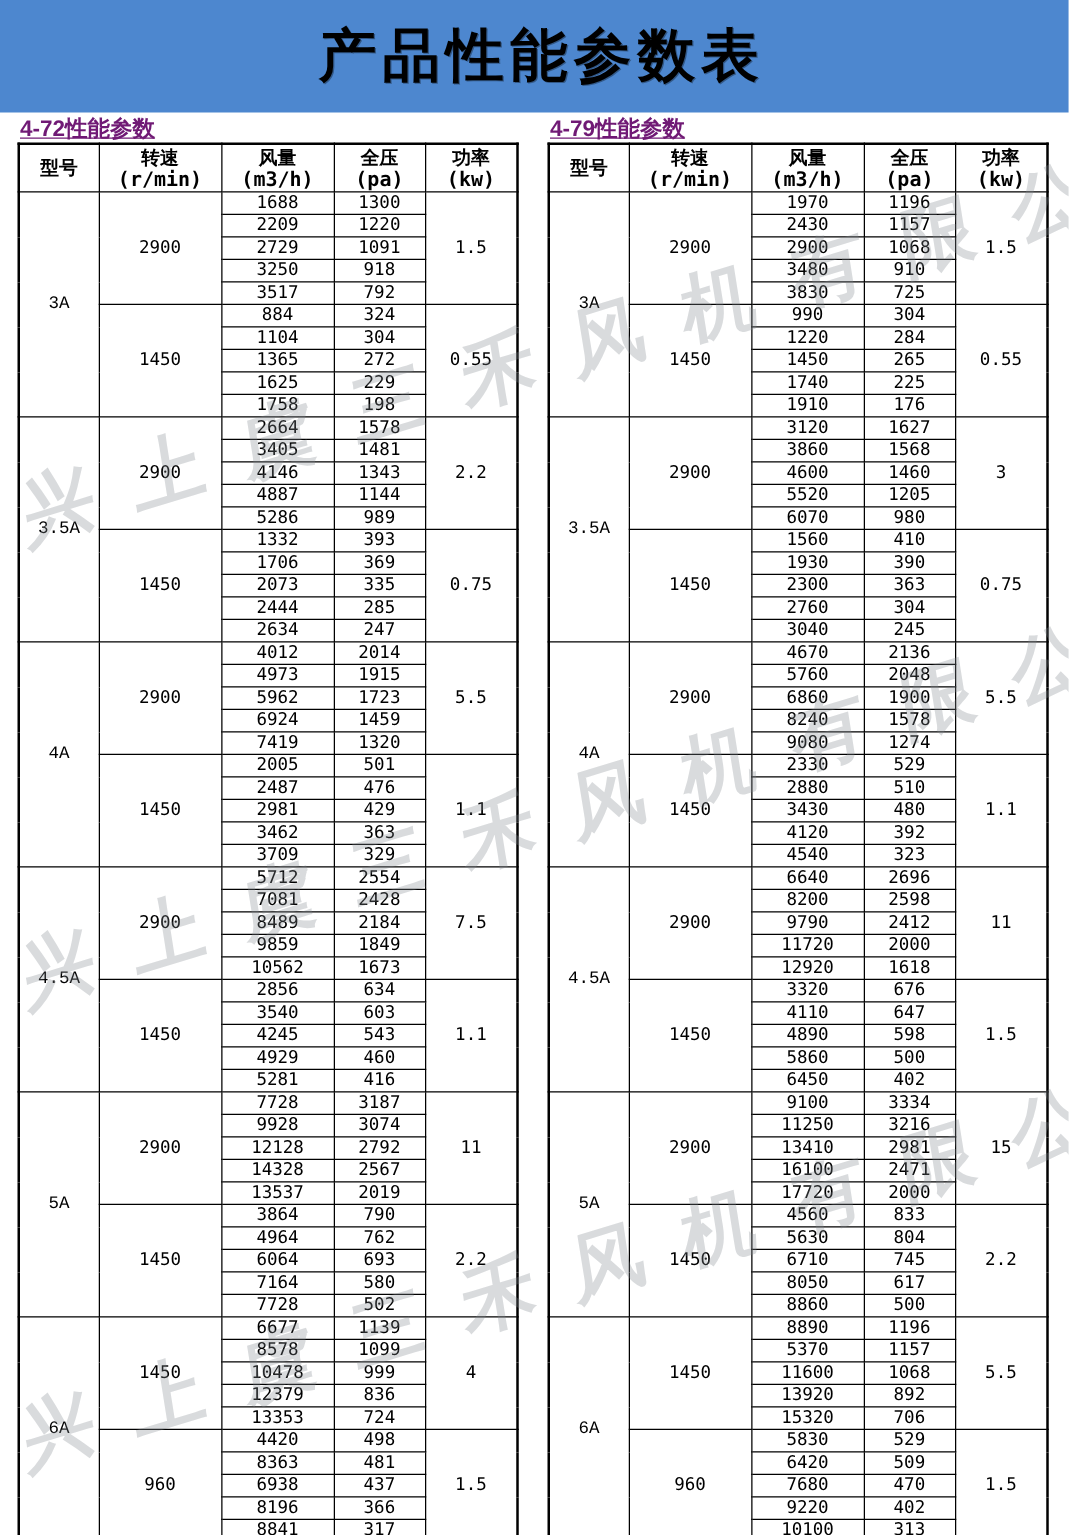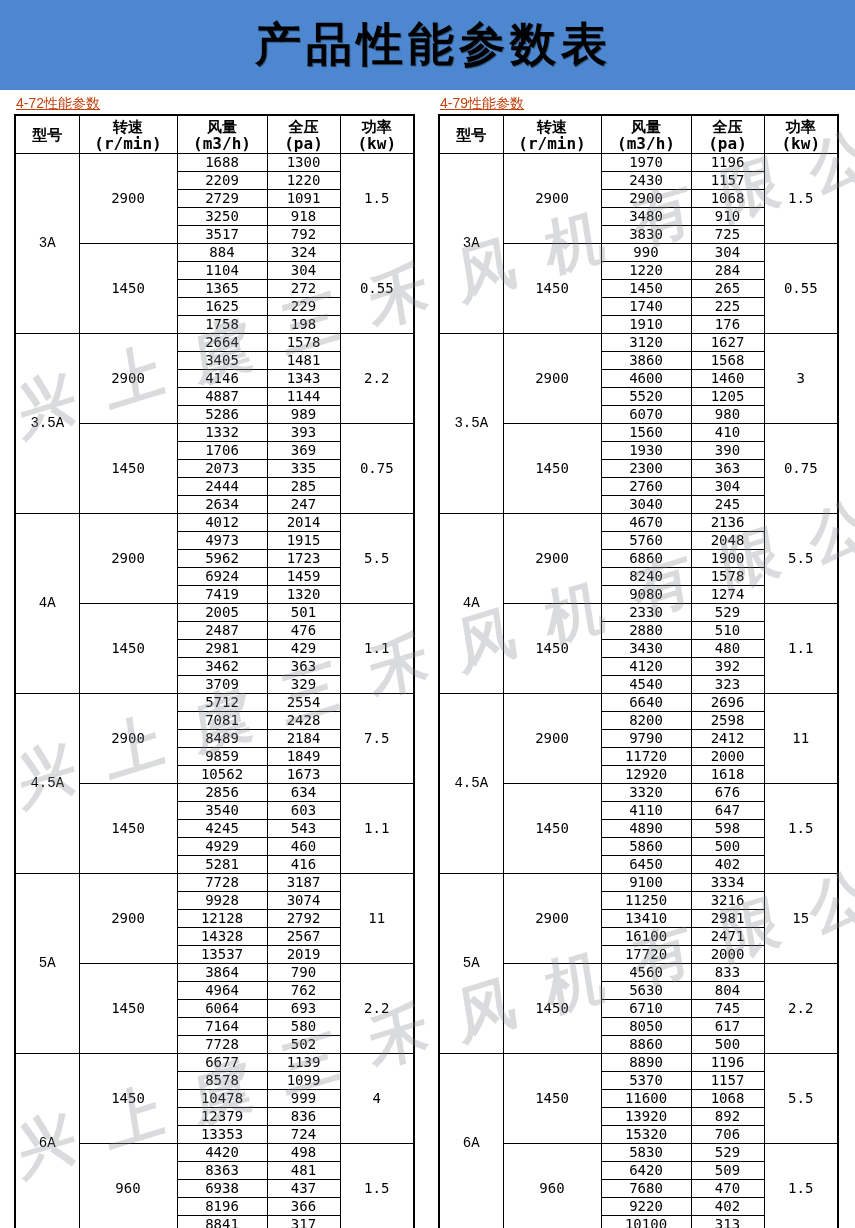--- a/index.html
+++ b/index.html
@@ -14,21 +14,21 @@
     margin:0;font-size:46px;font-weight:700;color:#000;letter-spacing:5px;
     text-shadow:1px 1px 0 rgba(0,0,0,.35);
     font-family:"Liberation Sans",sans-serif;
   }
   .tables{
     position:relative;z-index:2;display:flex;justify-content:space-between;
     padding:2px 16px 0 14px;
   }
   .tblock{width:401px;}
   .caption{
-    font-size:14px;font-weight:400;color:#c2410c;text-decoration:underline;
+    font-size:18px;font-weight:700;color:#701a75;text-decoration:underline;
     margin:2px 0 2px 2px;height:18px;line-height:18px;
   }
   table.spec{
     border-collapse:collapse;table-layout:fixed;width:401px;
     border:2px solid #000;
   }
   table.spec th,table.spec td{
     border:1px solid #000;padding:0;text-align:center;vertical-align:middle;color:#000;
   }
   table.spec thead th{height:37px;font-weight:700;}

